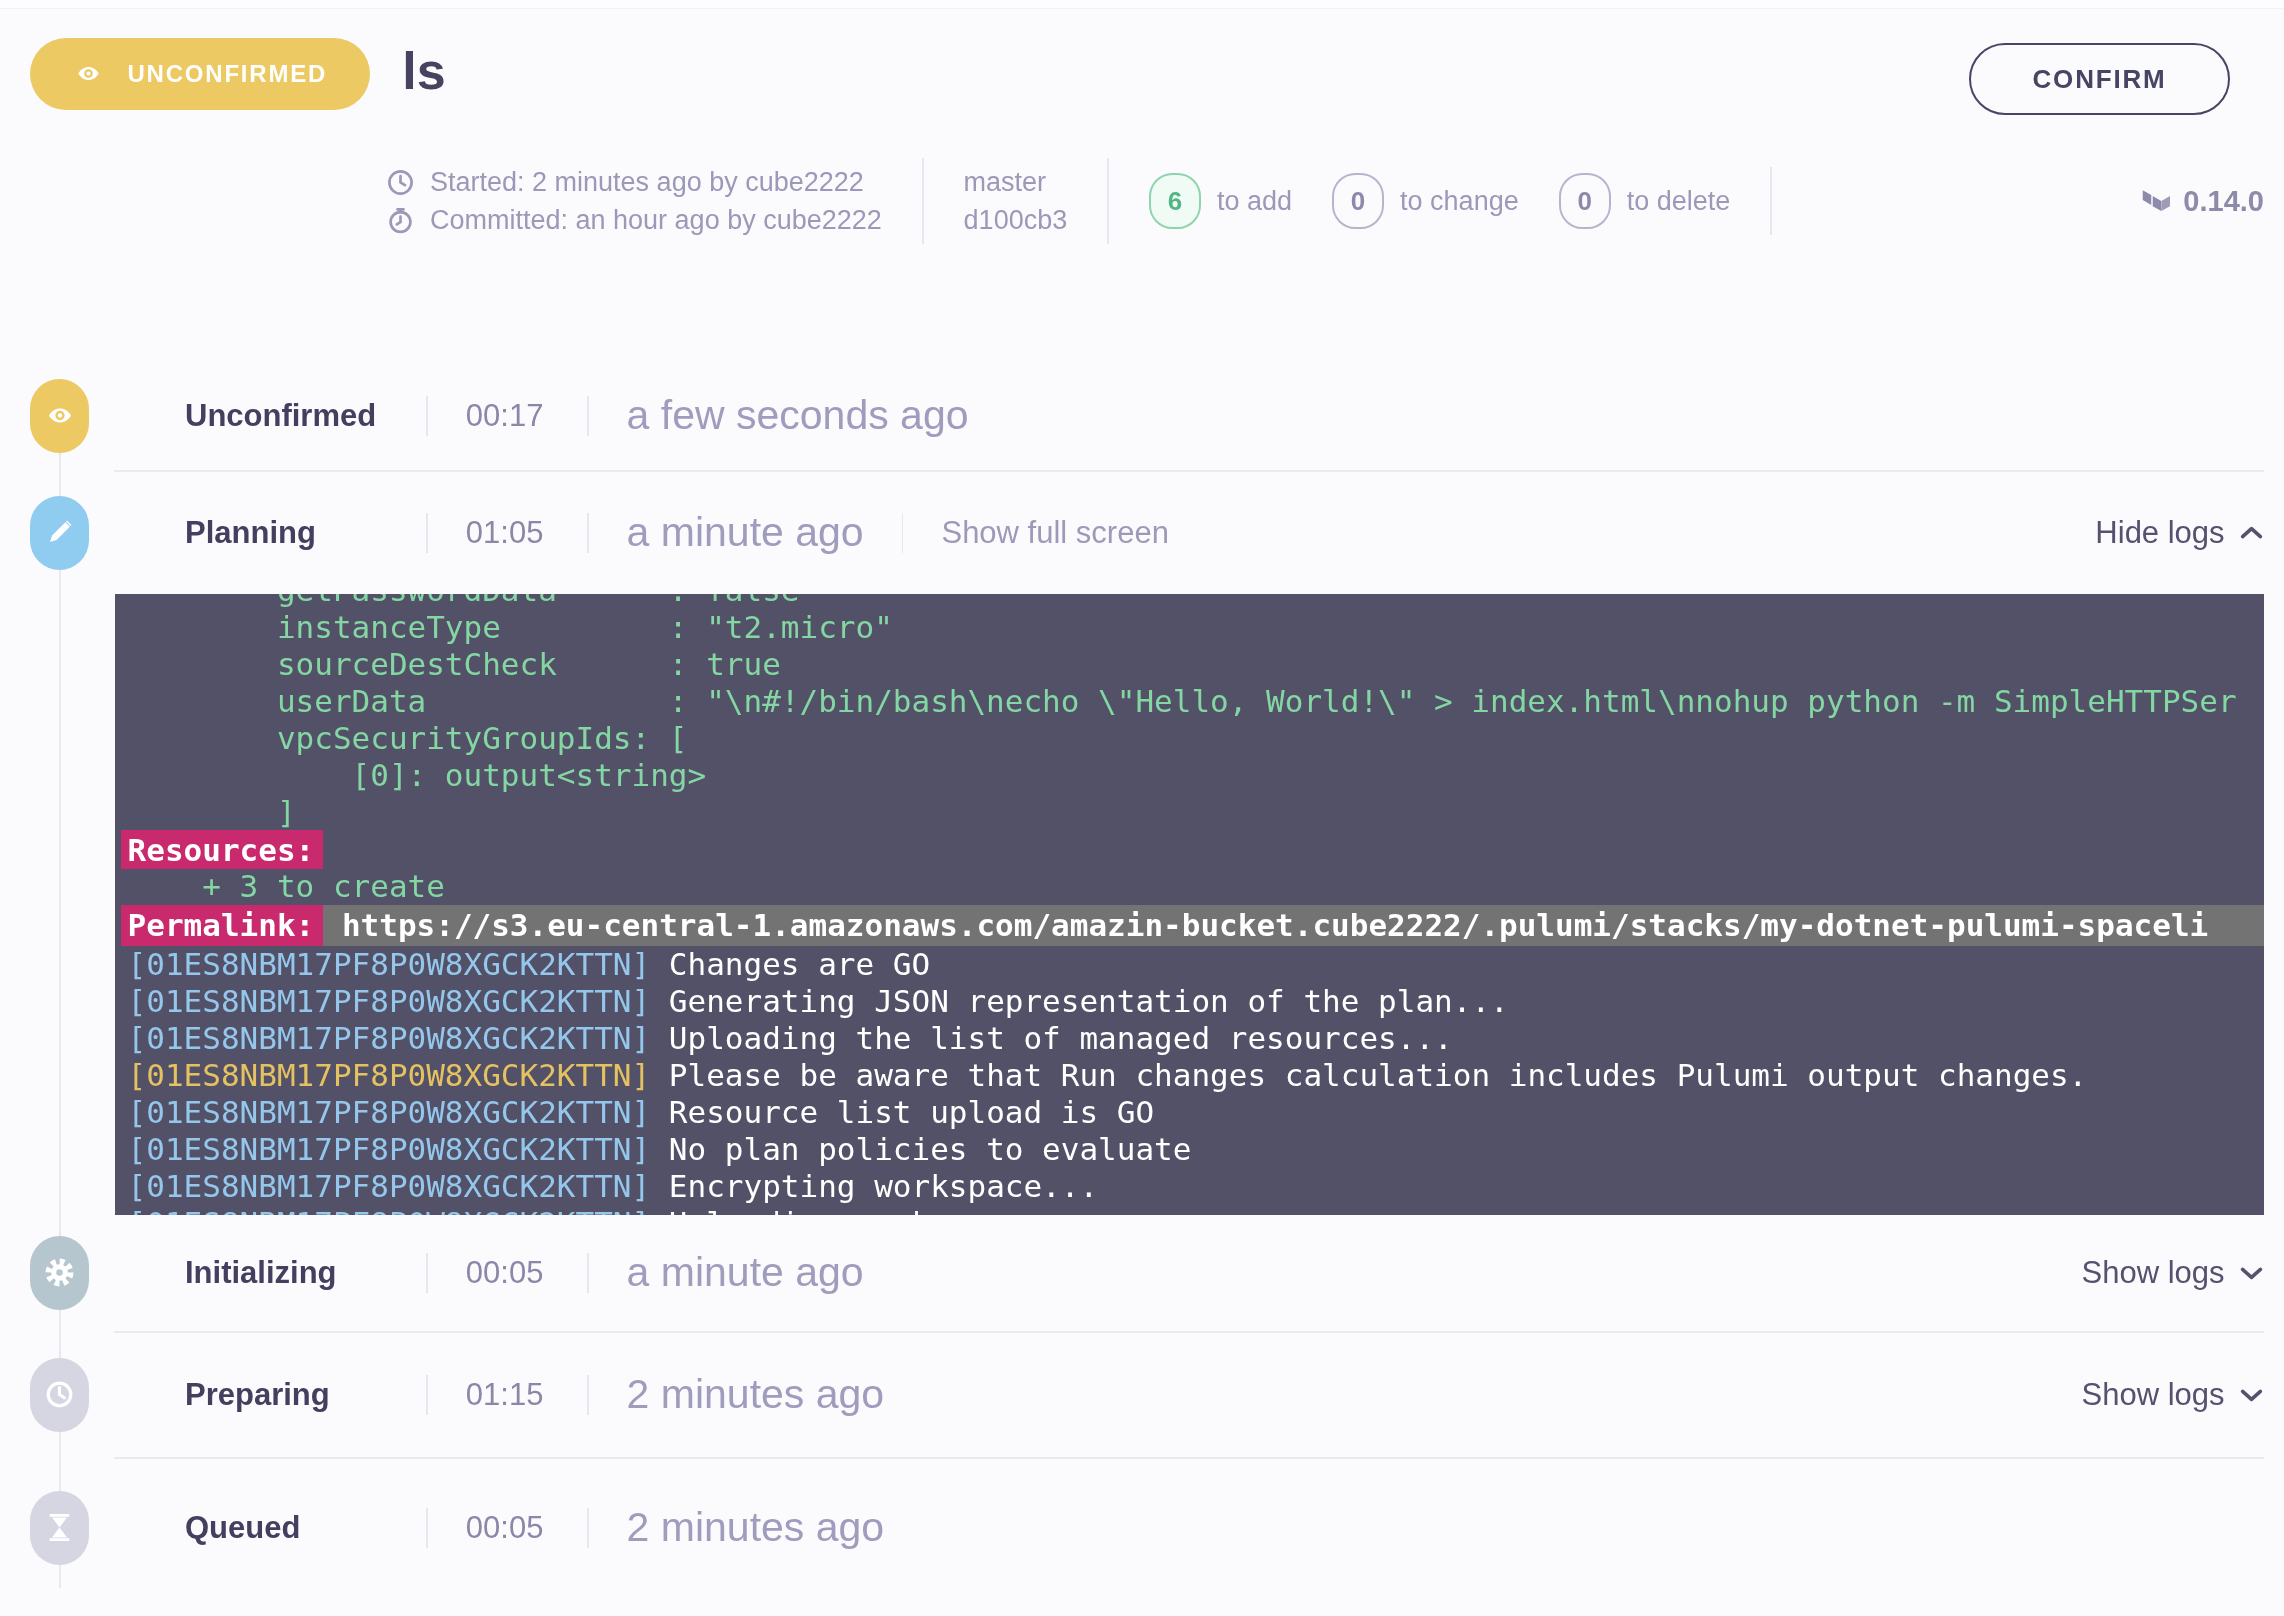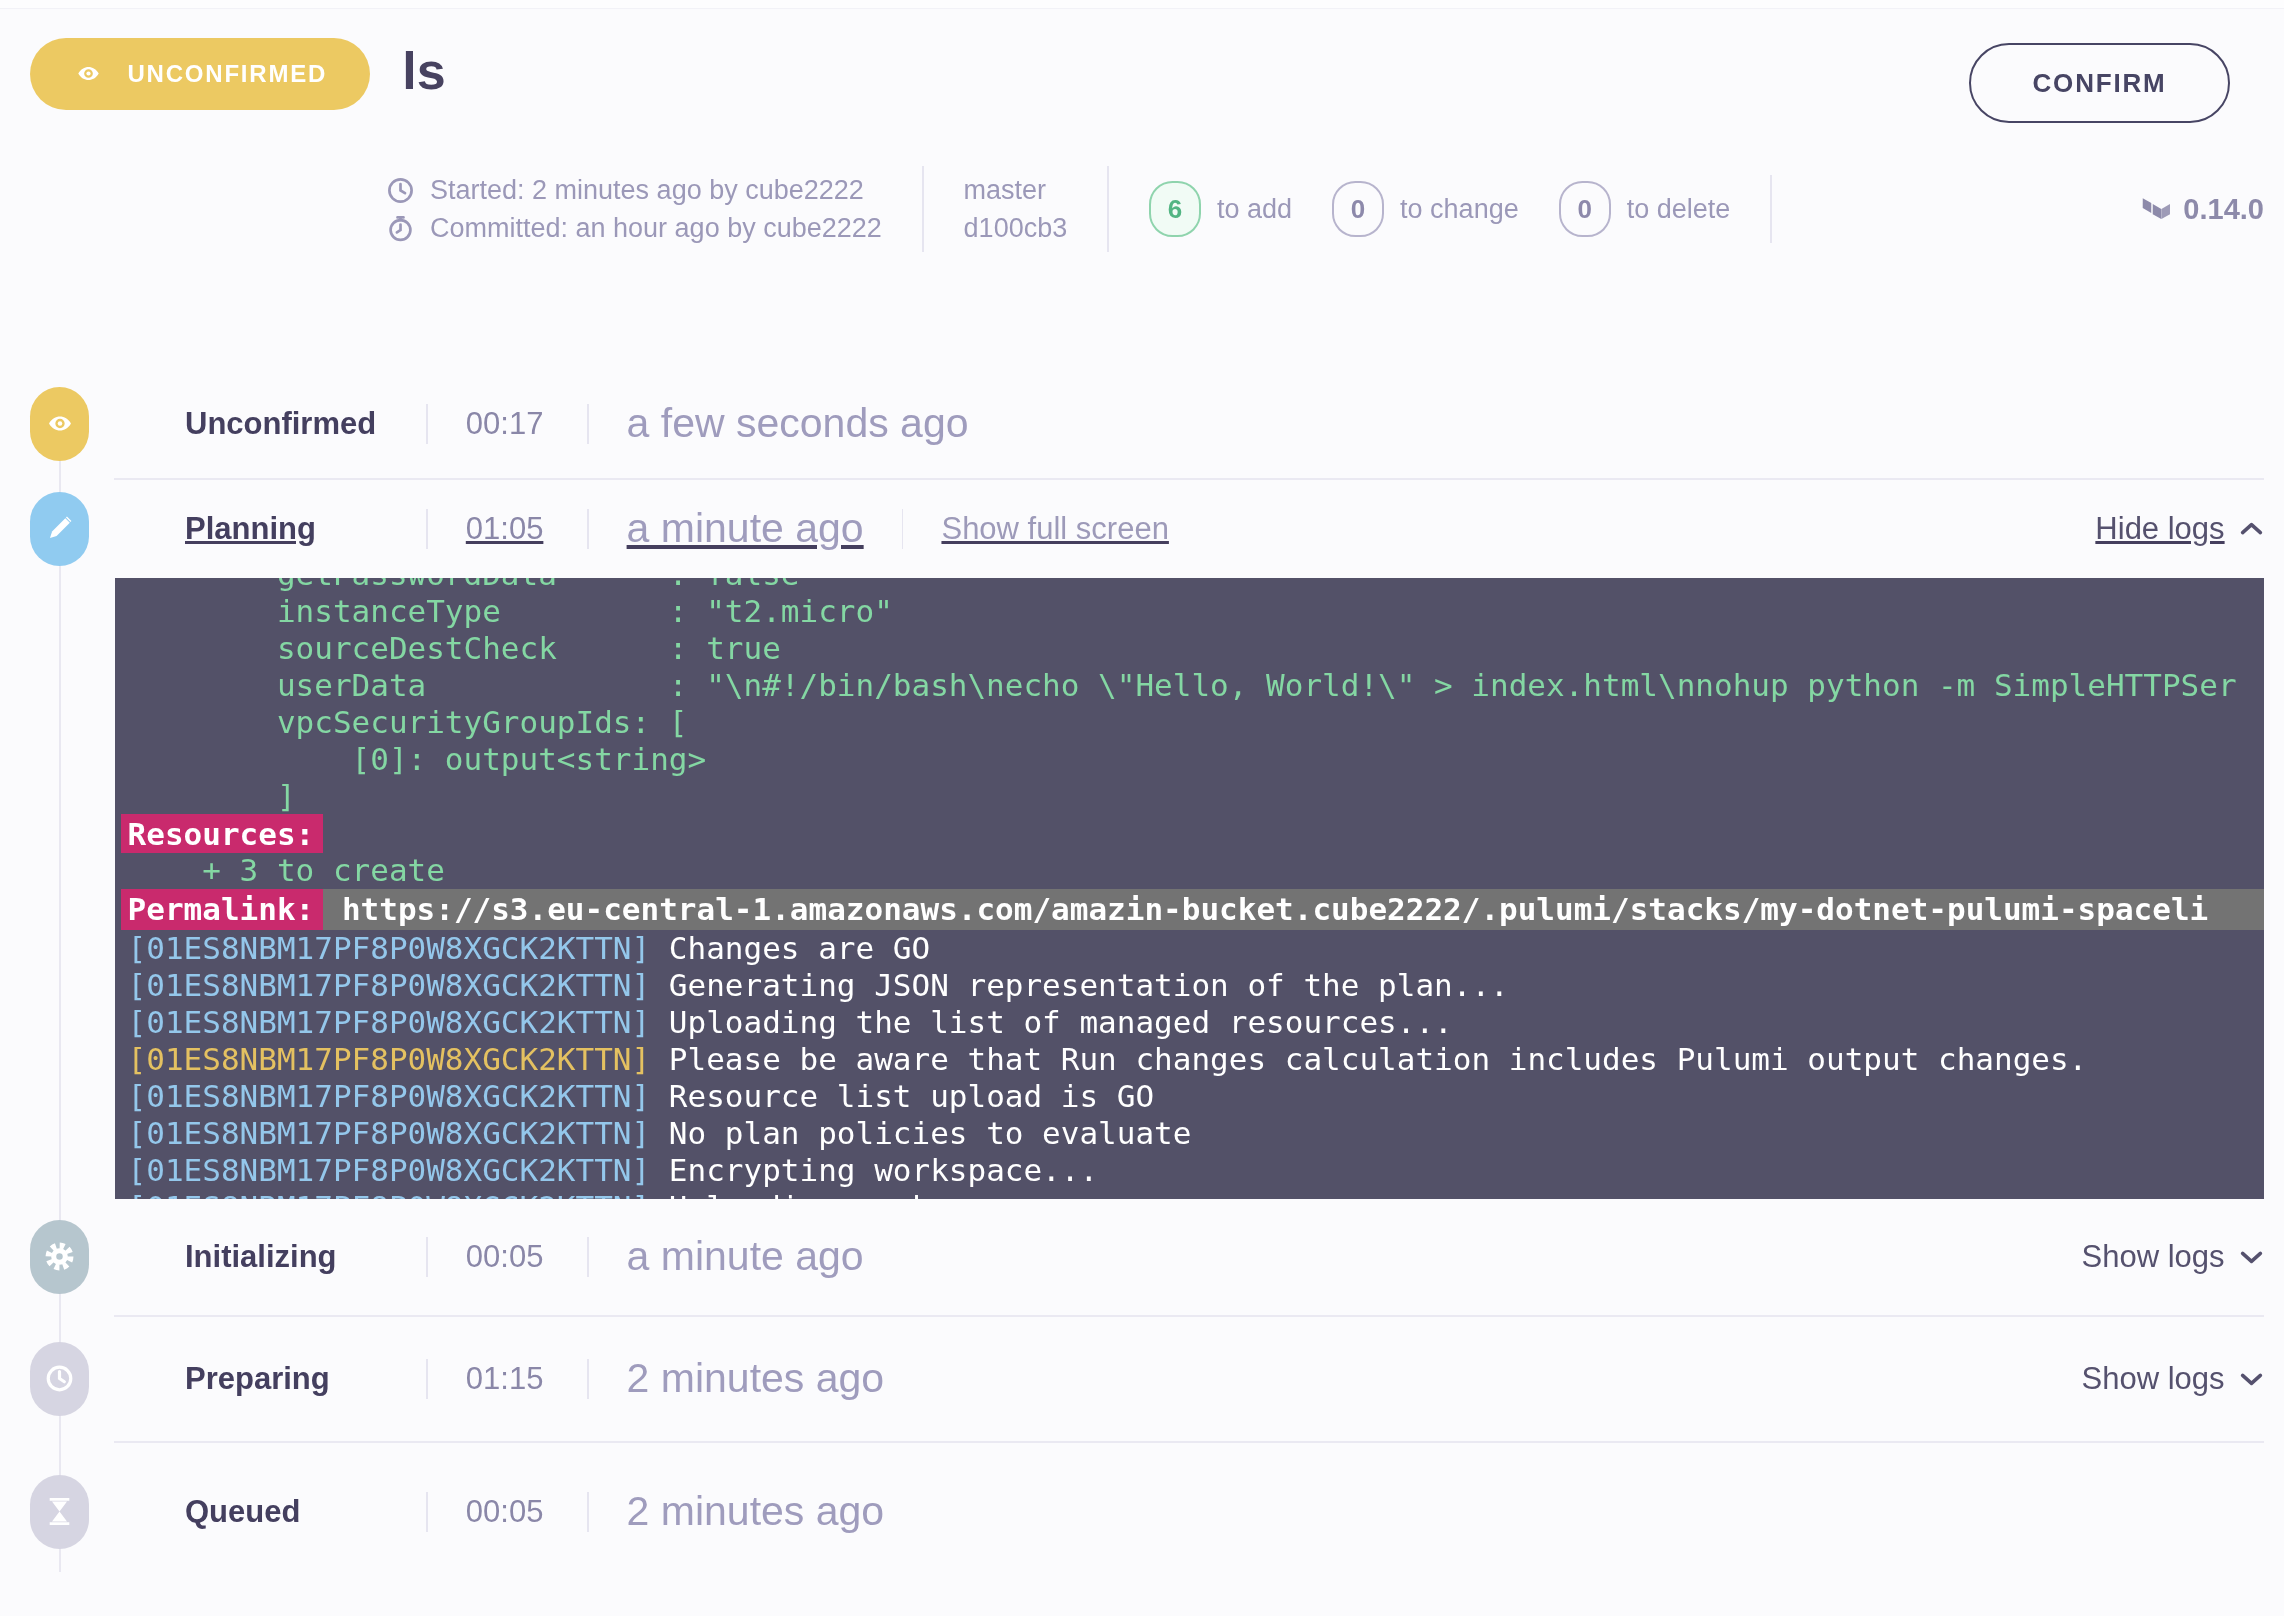--- a/index.html
+++ b/index.html
@@ -15,21 +15,21 @@
   .header { display:flex; align-items:flex-start; padding:27px 54px 0 30px; }
   .status-pill {
     display:flex; align-items:center; gap:23.4px;
     background:#ecc962; border-radius:38px;
     height:72px; padding:0 43px; margin-top:1.8px;
     color:#fff; font-weight:bold; font-size:24px; letter-spacing:1.8px;
   }
   .run-title { font-size:52px; font-weight:bold; color:#474260; margin-left:32px; margin-top:5.4px; }
   .header-actions { margin-left:auto; display:flex; gap:34px; margin-top:7.2px; }
   .btn {
-    height:80px; min-width:261px; padding:12px 54px;
+    height:72px; min-width:261px; padding:12px 54px;
     border-radius:40px; background:transparent;
     font-family:inherit; font-weight:bold; font-size:26px; letter-spacing:1.8px;
     cursor:pointer;
   }
   .btn-confirm { border:2.7px solid #474564; color:#474564; }
   .btn-discard { border:2.7px solid #e4554f; color:#e4554f; }
 
   
   .meta-row { display:flex; align-items:center; padding:43px 20px 0 387px; }
   .meta-col { display:flex; flex-direction:column; gap:7px; }
@@ -54,21 +54,21 @@
   .timeline:before {
     content:""; position:absolute; left:59px; top:45px; bottom:9px;
     width:1.8px; background:#e9e8f1;
   }
   .stage-row { position:relative; display:flex; align-items:center; padding:0 20px 0 185px; }
   .stage-badge {
     position:absolute; left:30px; width:59px; height:74px; border-radius:30px;
     display:flex; align-items:center; justify-content:center;
   }
   .row-1 { height:109px; }
-  .row-2 { height:98px;text-decoration:underline; }
+  .row-2 { height:122px; }
   .row-3 { height:116px; }
   .row-4 { height:124px; }
   .row-5 { height:138px; }
   .stage-name { font-size:31px; font-weight:bold; color:#443f5f; min-width:203px; }
   .stage-sep { width:1.8px; height:40px; background:#e6e5f0; margin:0 38px; }
   .stage-time { font-size:31px; color:#8a87a8; min-width:83px; }
   .stage-ago { font-size:41px; color:#9f9cbd; }
   .fullscreen-link { font-size:31px; color:#9d9ab9; cursor:pointer; }
   .logs-link {
     margin-left:auto; display:flex; align-items:center; gap:14.4px;

